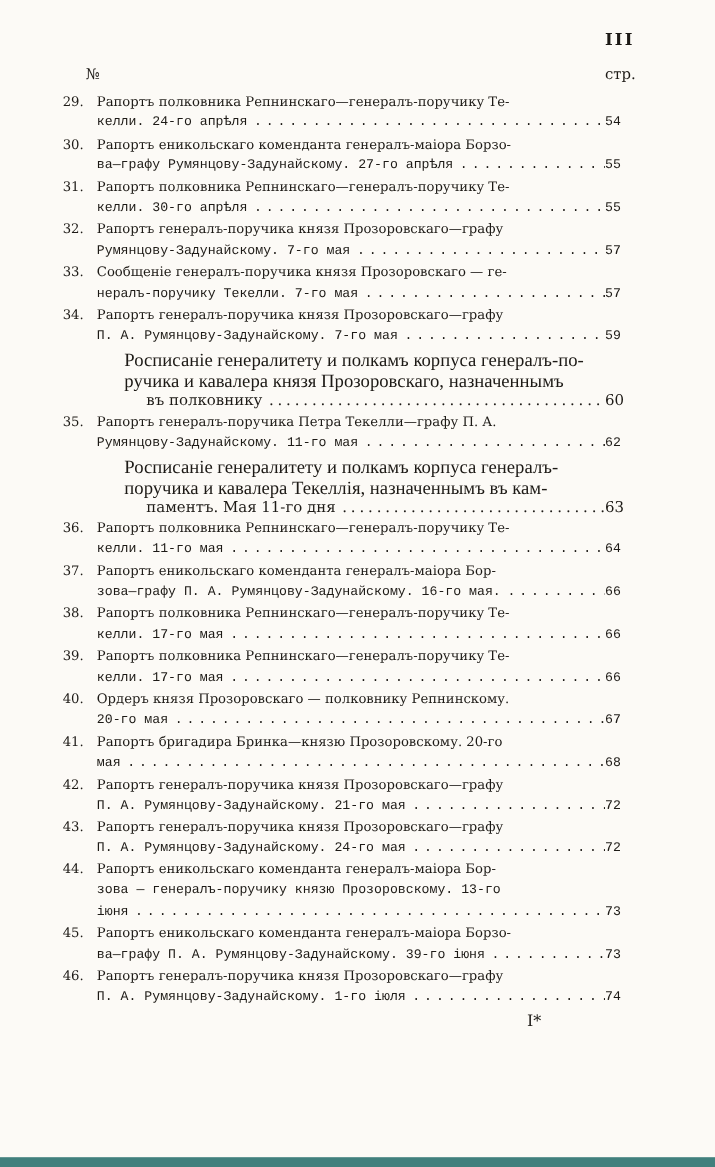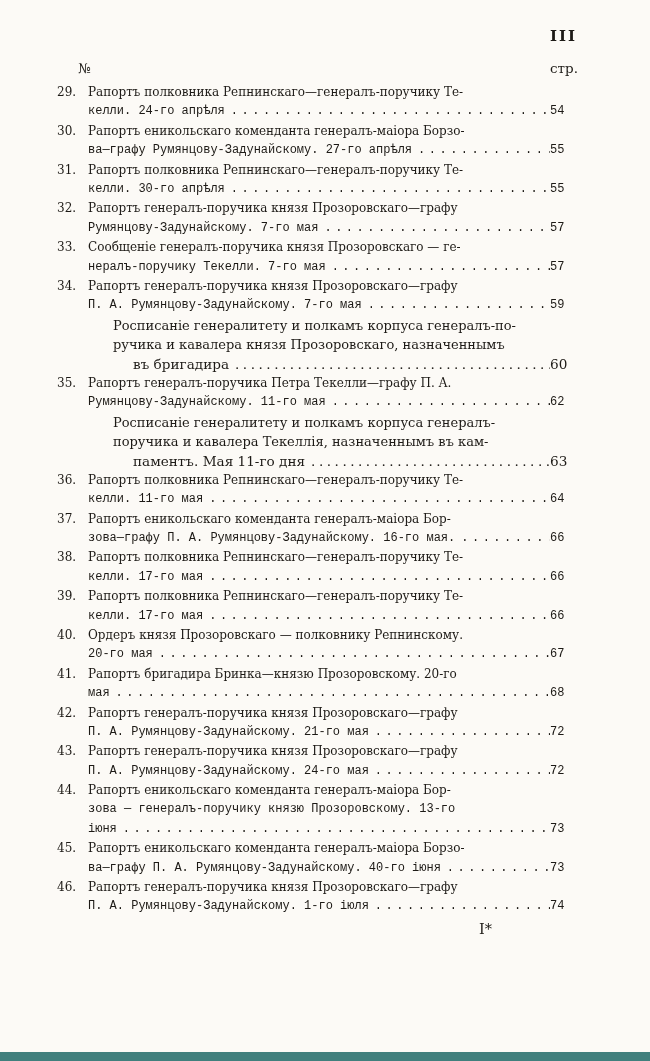--- a/index.html
+++ b/index.html
@@ -38,21 +38,21 @@
   .toc { width: 100%; }
   .line {
     display: flex;
     align-items: baseline;
     height: 19.4px;
     font-size: 12px;
     white-space: nowrap;
   }
   .num { flex: 0 0 31px; }
   .ind-c { padding-left: 31px; font-family: Liberation Mono, monospace; }
-  .ind-s { padding-left: 56px; font-size: 13px; }
+  .ind-s { padding-left: 56px; font-size: 17px; font-family: Liberation Serif, serif; }
   .ind-t { padding-left: 76px; font-size: 13.6px; }
   .text { flex: 0 0 auto; }
   .dots {
     flex: 1 1 auto;
     min-width: 0;
     overflow: hidden;
     letter-spacing: 3.5px;
     padding: 0 2px 0 6px;
     color: var(--ink, #1d1a16);
   }
@@ -137,21 +137,21 @@
         <span class="dots">........................................................................................................................</span>
         <span class="pg">59</span>
       </div>
       <div class="line ind-s">
         <span class="text">Росписаніе генералитету и полкамъ корпуса генералъ-по-</span>
       </div>
       <div class="line ind-s">
         <span class="text">ручика и кавалера князя Прозоровскаго, назначеннымъ</span>
       </div>
       <div class="line ind-t">
-        <span class="text">въ бригадира</span>
+        <span class="text">въ полковнику</span>
         <span class="dots">........................................................................................................................</span>
         <span class="pg">60</span>
       </div>
       <div class="line ind-e">
         <span class="num">35.</span>
         <span class="text">Рапортъ генералъ-поручика Петра Текелли—графу П. А.</span>
       </div>
       <div class="line ind-c">
         <span class="text">Румянцову-Задунайскому. 11-го мая</span>
         <span class="dots">........................................................................................................................</span>
@@ -250,21 +250,21 @@
       <div class="line ind-c">
         <span class="text">іюня</span>
         <span class="dots">........................................................................................................................</span>
         <span class="pg">73</span>
       </div>
       <div class="line ind-e">
         <span class="num">45.</span>
         <span class="text">Рапортъ еникольскаго коменданта генералъ-маіора Борзо-</span>
       </div>
       <div class="line ind-c">
-        <span class="text">ва—графу П. А. Румянцову-Задунайскому. 40-го іюня</span>
+        <span class="text">ва—графу П. А. Румянцову-Задунайскому. 39-го іюня</span>
         <span class="dots">........................................................................................................................</span>
         <span class="pg">73</span>
       </div>
       <div class="line ind-e">
         <span class="num">46.</span>
         <span class="text">Рапортъ генералъ-поручика князя Прозоровскаго—графу</span>
       </div>
       <div class="line ind-c">
         <span class="text">П. А. Румянцову-Задунайскому. 1-го іюля</span>
         <span class="dots">........................................................................................................................</span>

